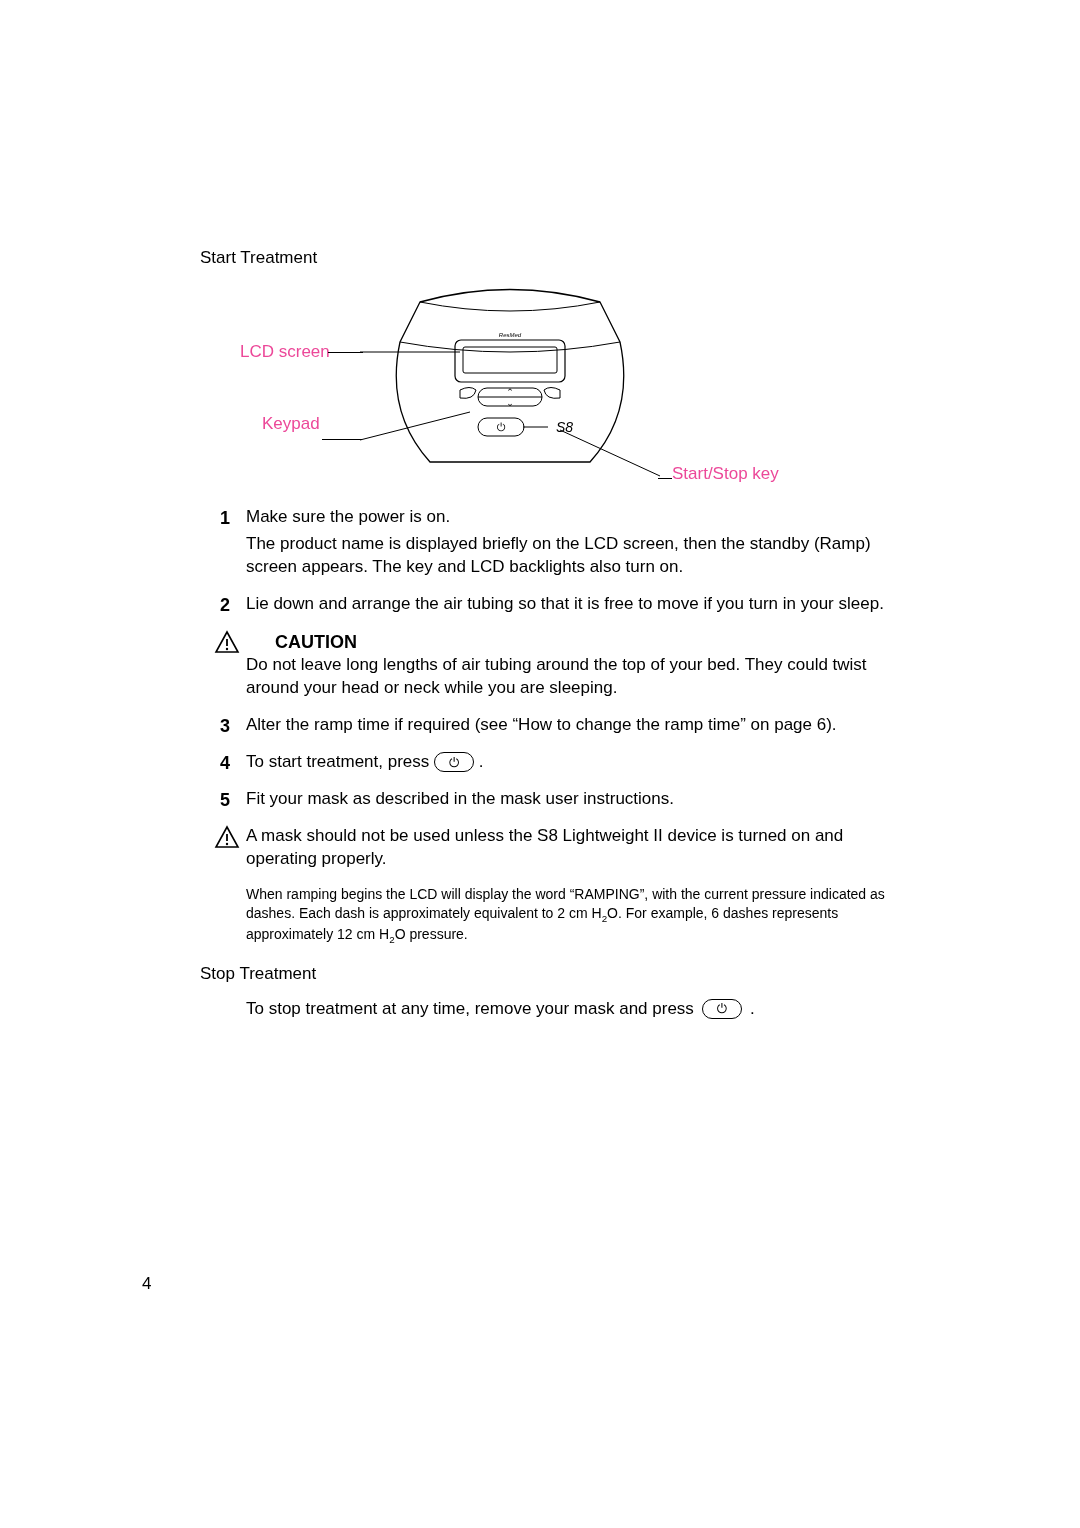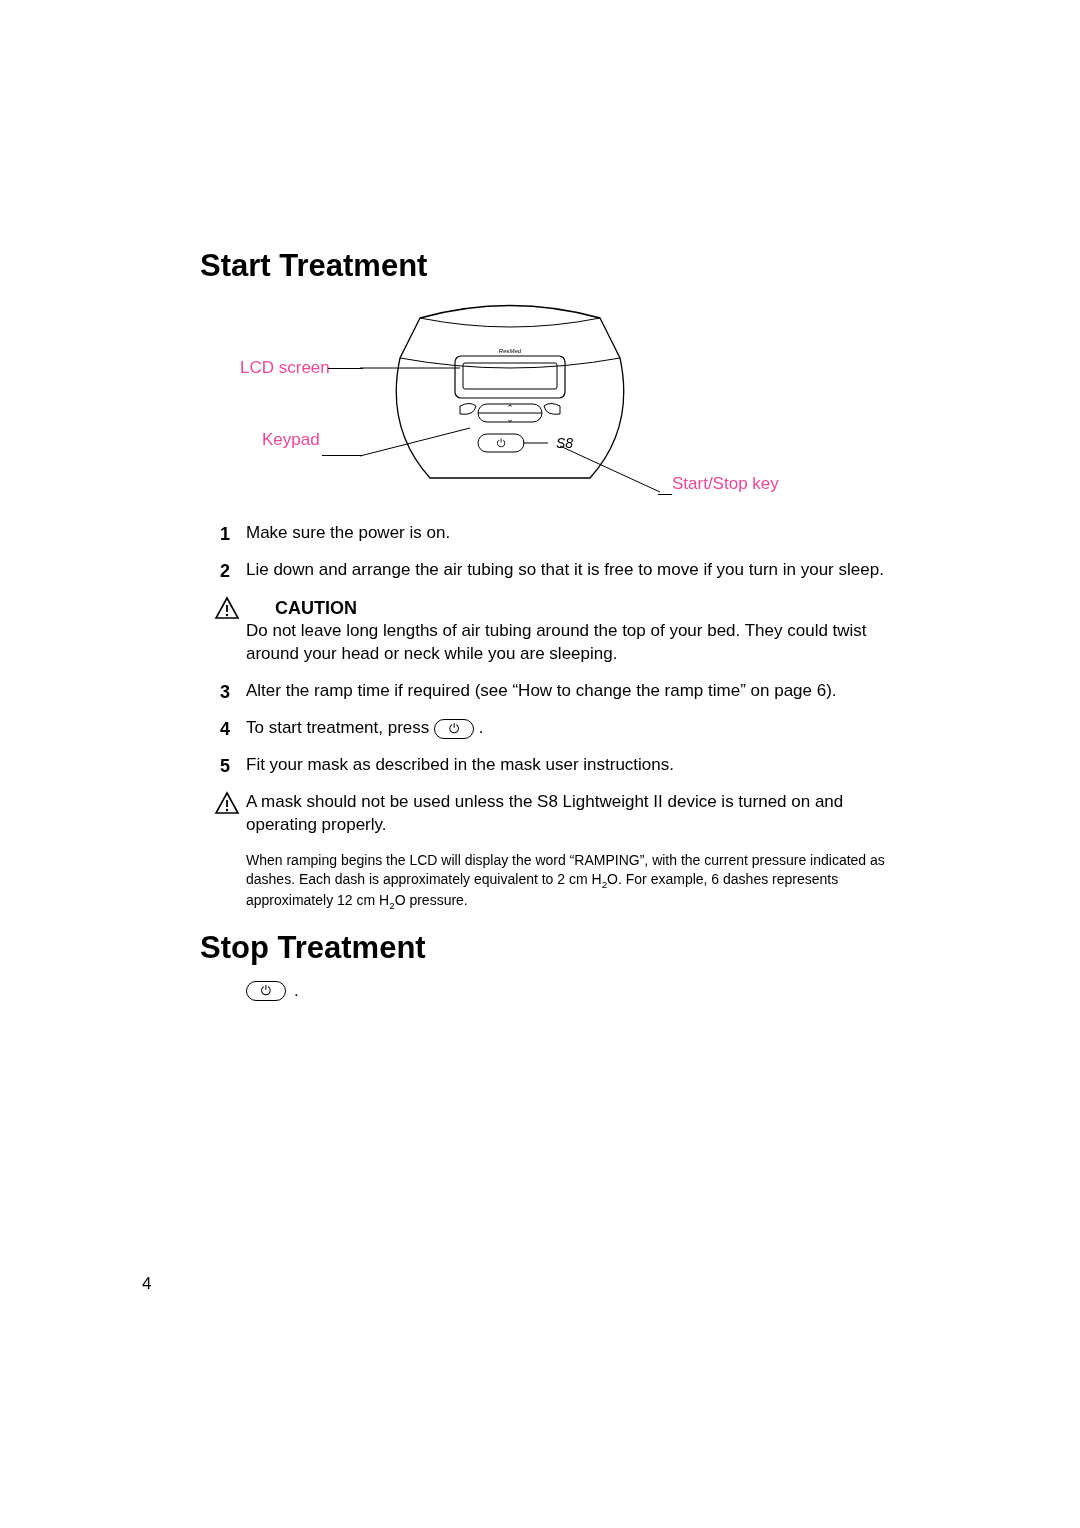--- a/index.html
+++ b/index.html
@@ -11,22 +11,22 @@
     color: #000;
     position: relative;
   }
   .page {
     position: absolute;
     left: 200px;
     top: 248px;
     width: 690px;
   }
   h2.section {
-    font-size: 31px;
-    font-weight: 700;
+    font-size: 17px;
+    font-weight: 400;
     margin-bottom: 14px;
   }
   .figure-wrap {
     position: relative;
     height: 210px;
     margin-bottom: 14px;
   }
   .device-svg {
     position: absolute;
     left: 160px;
@@ -34,21 +34,21 @@
     width: 300px;
     height: 200px;
   }
   .callout {
     position: absolute;
     font-size: 17px;
     color: #ec4899;
   }
   .callout.lcd { left: 40px; top: 60px; }
   .callout.keypad { left: 62px; top: 132px; }
-  .callout.start { left: 472px; top: 176px; }
+  .callout.start { left: 472px; top: 182px; }
   .callout-line { position: absolute; background:#000; height:1px; }
 
   ol.steps {
     list-style: none;
     margin-left: 20px;
   }
   ol.steps > li {
     position: relative;
     padding-left: 26px;
     margin-bottom: 14px;
@@ -158,20 +158,21 @@
 
     <div class="callout-line" style="left:128px; top:70px; width:35px;"></div>
     <div class="callout-line" style="left:122px; top:157px; width:40px;"></div>
     <div class="callout-line" style="left:458px; top:196px; width:14px;"></div>
   </div>
 
   <ol class="steps">
     <li>
       <span class="num">1</span>
       <span>Make sure the power is on.</span>
+      <p>The product name is displayed briefly on the LCD screen, then the standby (Ramp) screen appears. The key and LCD backlights also turn on.</p>
     </li>
     <li>
       <span class="num">2</span>
       <span>Lie down and arrange the air tubing so that it is free to move if you turn in your sleep.</span>
     </li>
   </ol>
 
   <div class="notice">
     <svg class="icon" viewBox="0 0 26 26">
       <path d="M13 2 L24 22 H2 Z" fill="none" stroke="#000" stroke-width="1.6"></path>
@@ -207,20 +208,21 @@
     </svg>
     <div>A mask should not be used unless the S8 Lightweight II device is turned on and operating properly.</div>
   </div>
 
   <div class="body-indent">
     <span>When ramping begins the LCD will display the word “RAMPING”, with the current pressure indicated as dashes. Each dash is approximately equivalent to 2 cm H</span><sub>2</sub><span>O. For example, 6 dashes represents approximately 12 cm H</span><sub>2</sub><span>O pressure.</span>
   </div>
 
   <h2 class="section">Stop Treatment</h2>
   <div class="stop-text">
+    <span>To stop treatment at any time, remove your mask and press</span>
     <span class="inline-power">⏻</span>
     <span>.</span>
   </div>
 
 
 </div>
 
 <div class="page-num">4</div>
 
 </body></html>

